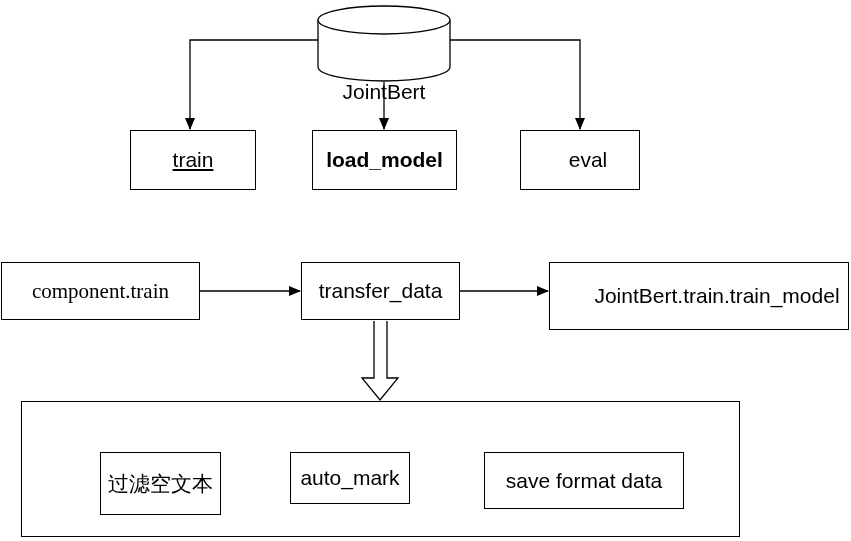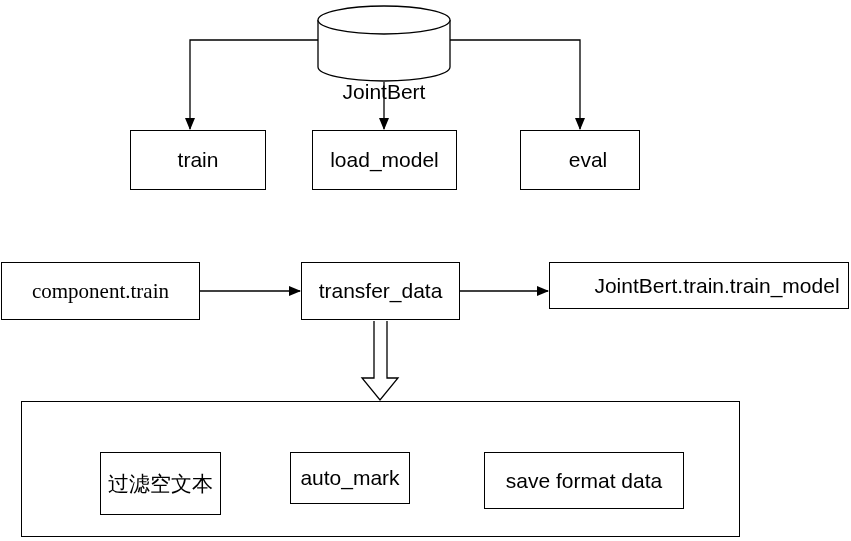--- a/index.html
+++ b/index.html
@@ -90,37 +90,37 @@
       <ellipse class="shape" cx="384" cy="20" rx="66" ry="14"></ellipse>
     </g>
 
     <path class="shape" d="M374,321 L374,378 L362,378 L380,400 L398,378 L387,378 L387,321"></path>
   </svg>
 
   <div class="cyl-label" style="left:318px; top:32px; width:132px; height:40px;margin-top:40px;">
     <span>JointBert</span>
   </div>
 
-  <div class="node" style="left:130px; top:130px; width:136px; height:60px;">
+  <div class="node" style="left:130px; top:130px; width:126px; height:60px;text-decoration:underline;">
     <span>train</span>
   </div>
-  <div class="node" style="left:312px; top:130px; width:145px; height:60px;">
+  <div class="node" style="left:312px; top:130px; width:145px; height:60px;font-weight:bold;">
     <span>load_model</span>
   </div>
   <div class="node" style="left:520px; top:130px; width:120px; height:60px;padding-left:16px;">
     <span>eval</span>
   </div>
 
   <div class="node" style="left:1px; top:262px; width:199px; height:58px;font-family:Liberation Serif, serif;">
     <span>component.train</span>
   </div>
   <div class="node" style="left:301px; top:262px; width:159px; height:58px;">
     <span>transfer_data</span>
   </div>
-  <div class="node" style="left:549px; top:262px; width:300px; height:47px;padding-left:36px;">
+  <div class="node" style="left:549px; top:262px; width:300px; height:68px;padding-left:36px;">
     <span>JointBert.train.train_model</span>
   </div>
 
   <div class="group-box" style="left:21px; top:401px; width:719px; height:136px;"></div>
 
   <div class="node" style="left:100px; top:452px; width:121px; height:63px;">
     <span>过滤空文本</span>
   </div>
   <div class="node" style="left:290px; top:452px; width:120px; height:52px;">
     <span>auto_mark</span>

